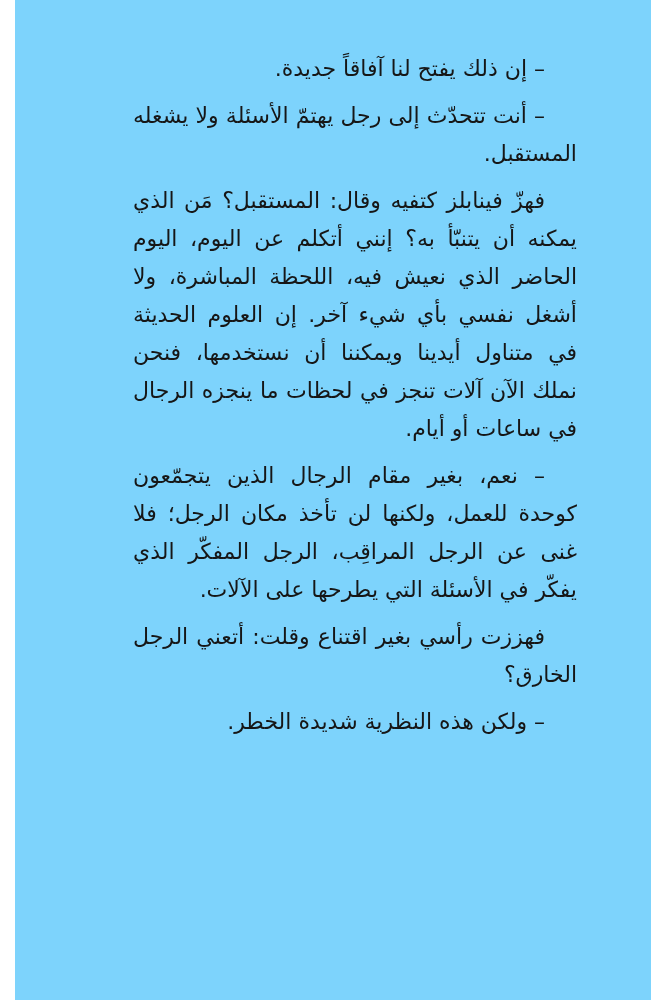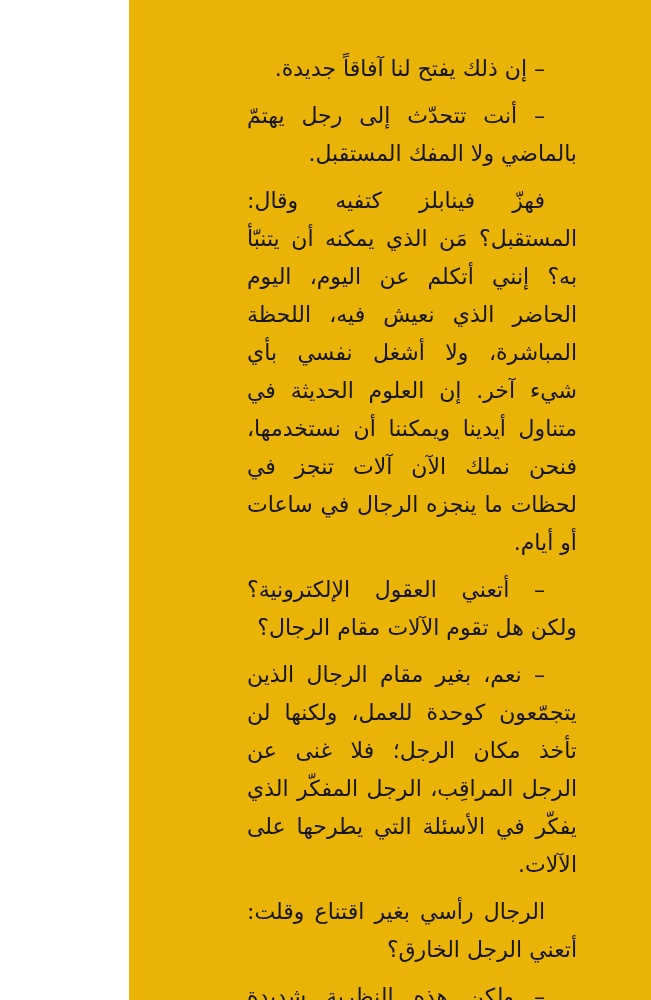--- a/index.html
+++ b/index.html
@@ -8,43 +8,42 @@
     background: #ffffff;
   }
   body {
     width: 651px;
     height: 1000px;
     overflow: hidden;
     font-family: "DejaVu Sans", sans-serif;
   }
   .page {
     box-sizing: border-box;
-    width: 522px;
+    width: 636px;
     height: 1000px;
     padding: 50px 74px 30px 118px;
     direction: rtl;
-    background: #eab308;
+    background: #7dd3fc;
   }
   .para {
     margin: 0 0 9px 0;
     font-size: 22px;
     line-height: 38px;
     color: #161616;
     text-align: justify;
     text-align-last: right;
     text-indent: 32px;
     letter-spacing: 0;
   }
   .para:last-child { margin-bottom: 0; }
 </style>
 </head>
 <body>
 
 <div class="page">
   <p class="para">– إن ذلك يفتح لنا آفاقاً جديدة.</p>
-  <p class="para">– أنت تتحدّث إلى رجل يهتمّ بالماضي ولا المفك المستقبل.</p>
+  <p class="para">– أنت تتحدّث إلى رجل يهتمّ الأسئلة ولا يشغله المستقبل.</p>
   <p class="para">فهزّ فينابلز كتفيه وقال: المستقبل؟ مَن الذي يمكنه أن يتنبّأ به؟ إنني أتكلم عن اليوم، اليوم الحاضر الذي نعيش فيه، اللحظة المباشرة، ولا أشغل نفسي بأي شيء آخر. إن العلوم الحديثة في متناول أيدينا ويمكننا أن نستخدمها، فنحن نملك الآن آلات تنجز في لحظات ما ينجزه الرجال في ساعات أو أيام.</p>
-  <p class="para">– أتعني العقول الإلكترونية؟ ولكن هل تقوم الآلات مقام الرجال؟</p>
   <p class="para">– نعم، بغير مقام الرجال الذين يتجمّعون كوحدة للعمل، ولكنها لن تأخذ مكان الرجل؛ فلا غنى عن الرجل المراقِب، الرجل المفكّر الذي يفكّر في الأسئلة التي يطرحها على الآلات.</p>
-  <p class="para">الرجال رأسي بغير اقتناع وقلت: أتعني الرجل الخارق؟</p>
+  <p class="para">فهززت رأسي بغير اقتناع وقلت: أتعني الرجل الخارق؟</p>
   <p class="para">– ولكن هذه النظرية شديدة الخطر.</p>
 
 </div>
 
 </body></html>

